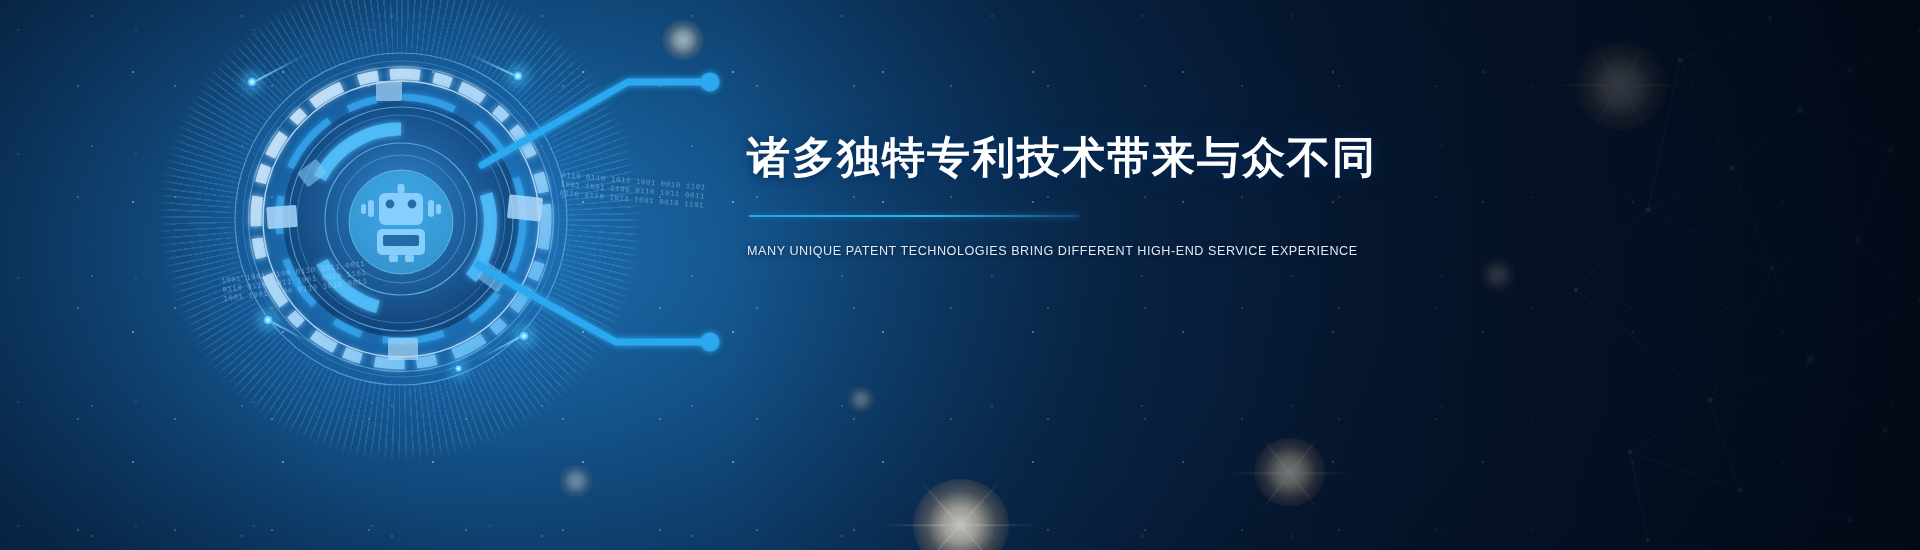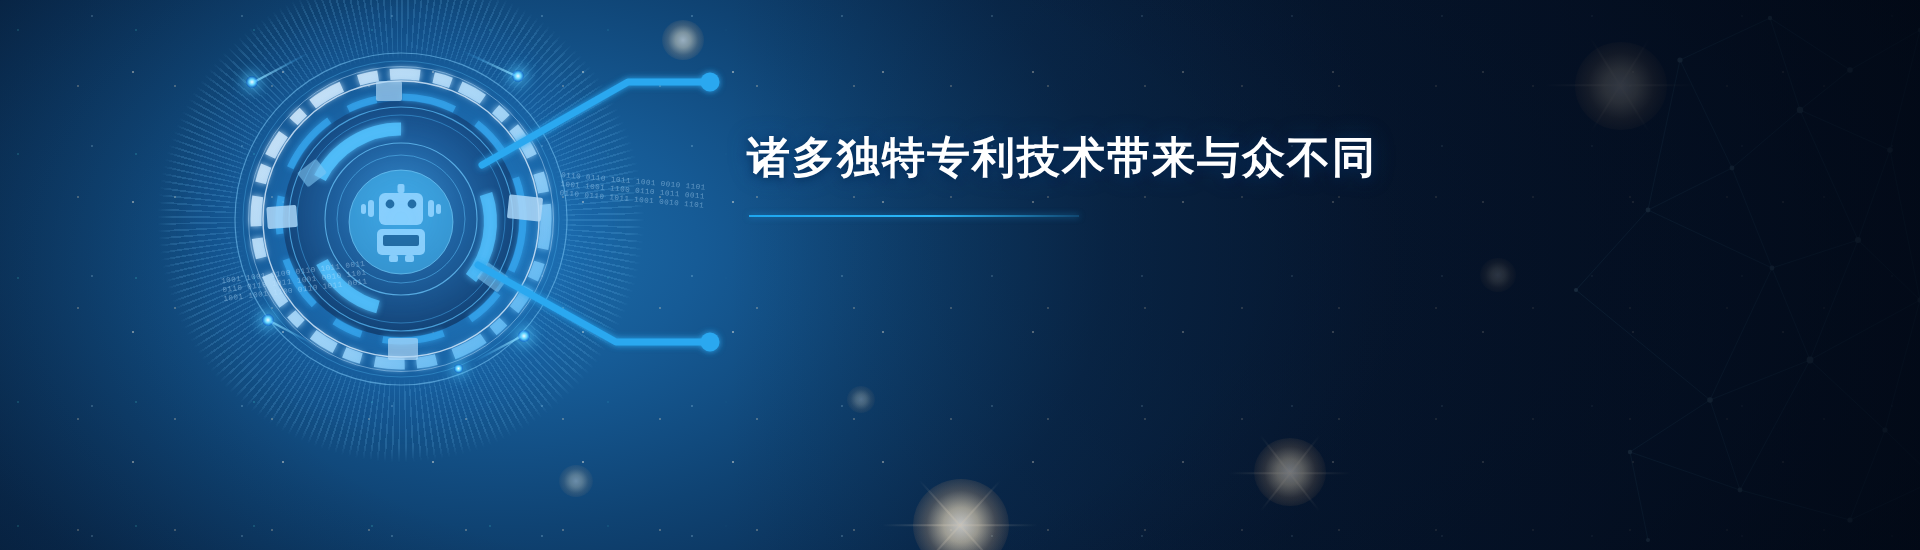--- a/index.html
+++ b/index.html
@@ -391,15 +391,16 @@
 
     <g filter="url(#lineGlow)">
       <path d="M 58 215 L 196 292 L 290 292" fill="none" stroke="#2aa8f0" stroke-width="7" stroke-linejoin="round" stroke-linecap="round"></path>
       <circle cx="290" cy="292" r="9.5" fill="#2aa8f0"></circle>
     </g>
   </svg>
 
   <div id="textblock">
     <div class="headline">诸多独特专利技术带来与众不同</div>
     <div class="divider"></div>
+    <div class="subtitle">MANY UNIQUE PATENT TECHNOLOGIES BRING DIFFERENT HIGH-END SERVICE EXPERIENCE</div>
   </div>
 
 </div>
 
 </body></html>

